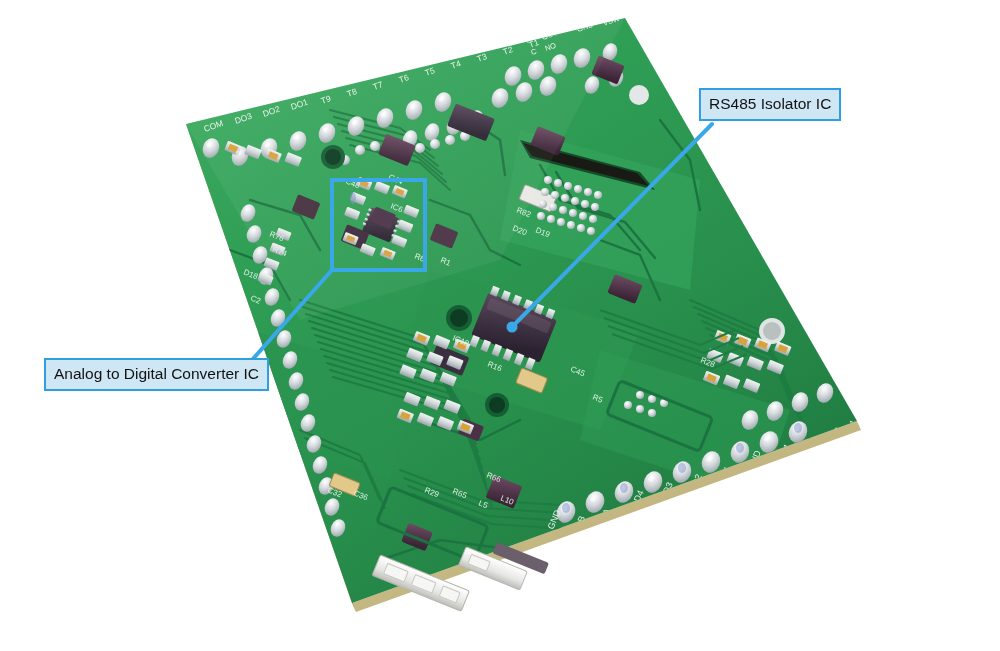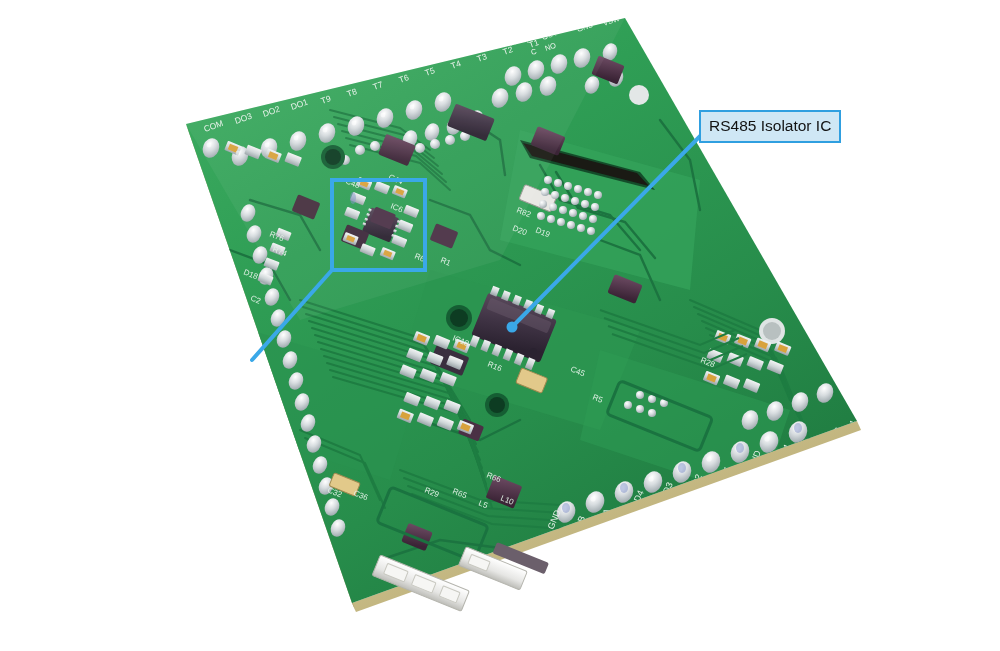--- a/index.html
+++ b/index.html
@@ -4,21 +4,21 @@
 <style>
   html,body{margin:0;padding:0;background:#ffffff;}
   body{width:1000px;height:651px;overflow:hidden;
        font-family:"Liberation Sans", sans-serif;}
   #stage{position:relative;width:1000px;height:651px;background:#fff;}
   svg#board{position:absolute;left:0;top:0;width:1000px;height:651px;}
 
   .anno-box{position:absolute;background:#cfe7f5;border:2px solid #2f9fe0;
             color:#121212;font-size:15.5px;line-height:1;
             padding:6px 8px 7px 8px;white-space:nowrap;box-sizing:border-box;}
-  .anno-box.rs485{left:699px;top:110px;}
+  .anno-box.rs485{left:699px;top:88px;}
   .anno-box.adc{left:44px;top:358px;}
   svg#overlay{position:absolute;left:0;top:0;width:1000px;height:651px;
               pointer-events:none;}
 </style>
 </head>
 <body>
 
 <div id="stage">
 
   <svg id="board" viewBox="0 0 1000 651" xmlns="http://www.w3.org/2000/svg">
@@ -591,14 +591,17 @@
 
     <rect x="332" y="180" width="93" height="90" fill="none" stroke="#3aa8e8" stroke-width="4"></rect>
 
     <line x1="252" y1="360" x2="332" y2="270" stroke="#3aa8e8" stroke-width="4" stroke-linecap="round"></line>
   </svg>
 
   <div class="anno-box rs485">
     <span>RS485 Isolator IC</span>
   </div>
 
+  <div class="anno-box adc">
+    <span>Analog to Digital Converter IC</span>
+  </div>
 
 </div>
 
 </body></html>

